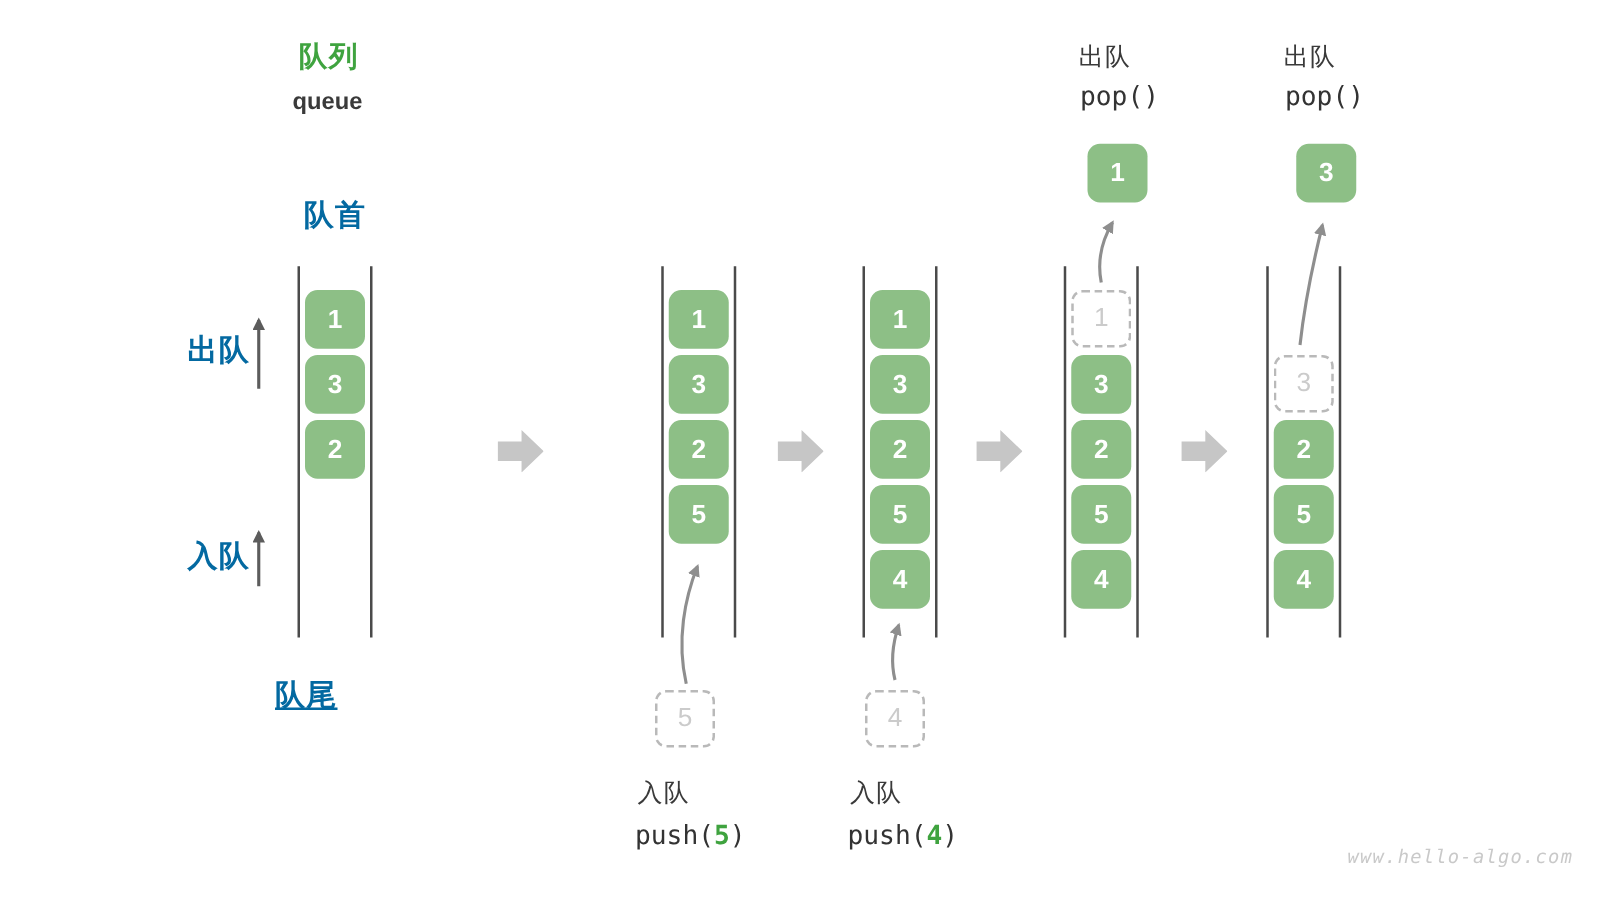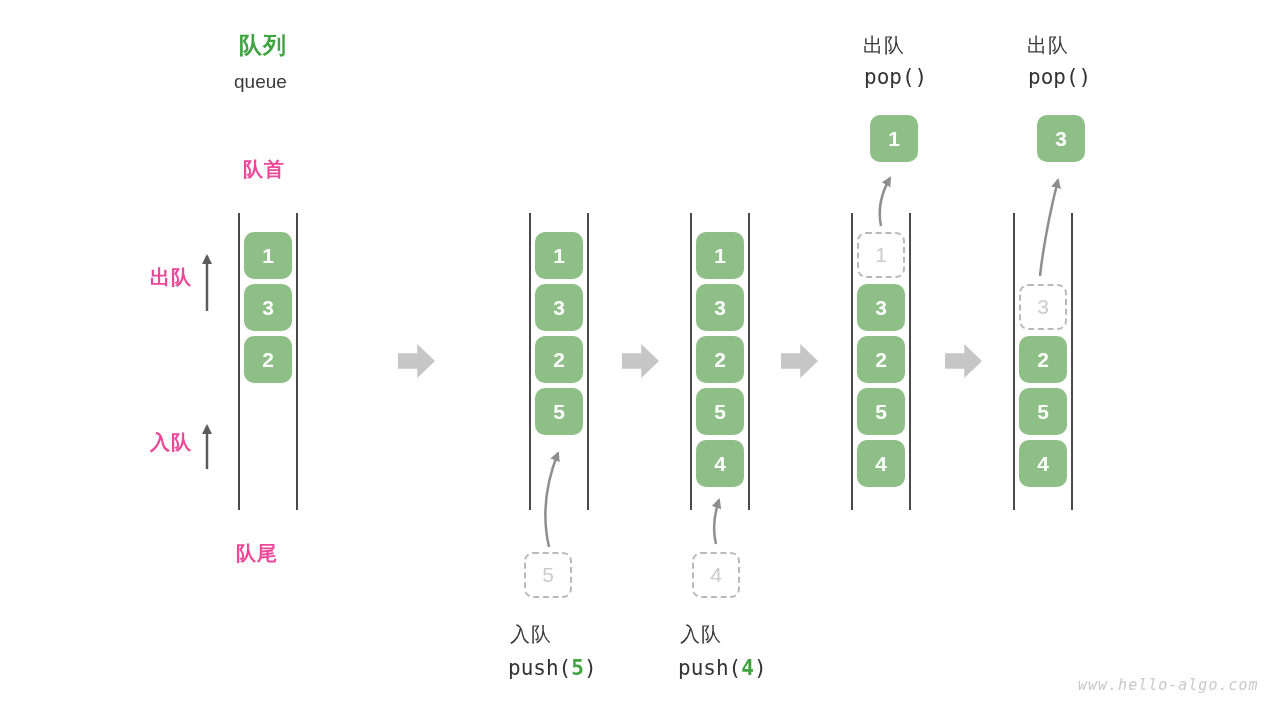--- a/index.html
+++ b/index.html
@@ -5,21 +5,21 @@
   * { margin:0; padding:0; box-sizing:border-box; }
   html,body { width:1280px; height:720px; background:#ffffff; overflow:hidden; }
   body { font-family:"Liberation Sans","DejaVu Sans",sans-serif; }
   #canvas { position:relative; width:1280px; height:556px; background:#ffffff; }
 
   .abs { position:absolute; }
 
   .title-zh { font-size:23px; font-weight:bold; color:#3fa33f; letter-spacing:1px; }
   .title-en { font-size:19px; color:#3a3a3a; }
 
-  .cn-bold { font-size:20px; font-weight:bold; color:#ec4899; letter-spacing:1px; }
+  .cn-bold { font-size:24px; font-weight:bold; color:#0369a1; letter-spacing:1px; }
   .cn-reg  { font-size:20px; font-weight:400; color:#3a3a3a; letter-spacing:1px; }
 
   .code { font-family:"DejaVu Sans Mono","Liberation Mono",monospace; font-size:21px; color:#333333; }
   .code .arg { color:#3fa33f; font-weight:bold; }
 
   .wall { position:absolute; width:2px; height:297px; top:213px; background:#4a4a4a; }
 
   .qbox {
     position:absolute; width:48px; height:47px; border-radius:10px;
     background:#8dbf86; color:#ffffff; font-size:21px; font-weight:bold;
@@ -41,24 +41,24 @@
     font-family:"DejaVu Sans Mono","Liberation Mono",monospace;
     font-size:15px; color:#c9c9c9; letter-spacing:1px;
   }
 </style>
 </head>
 <body>
 
 <div id="canvas">
 
   <div class="abs title-zh" style="left:239px; top:30px;">队列</div>
-  <div class="abs title-en" style="left:234px; top:71px;">queue</div>
+  <div class="abs title-en" style="left:234px; top:71px;font-weight:bold;">queue</div>
 
   <div class="abs cn-bold" style="left:243px; top:156px;">队首</div>
-  <div class="abs cn-bold" style="left:236px; top:540px;">队尾</div>
+  <div class="abs cn-bold" style="left:220px; top:540px;text-decoration:underline;">队尾</div>
   <div class="abs cn-bold" style="left:150px; top:264px;">出队</div>
   <div class="abs cn-bold" style="left:150px; top:429px;">入队</div>
 
   <div>
     <div class="wall" style="left:238px;"></div>
     <div class="wall" style="left:296px;"></div>
     <div class="qbox" style="left:244px; top:232px;">1</div>
     <div class="qbox" style="left:244px; top:284px;">3</div>
     <div class="qbox" style="left:244px; top:336px;">2</div>
   </div>

